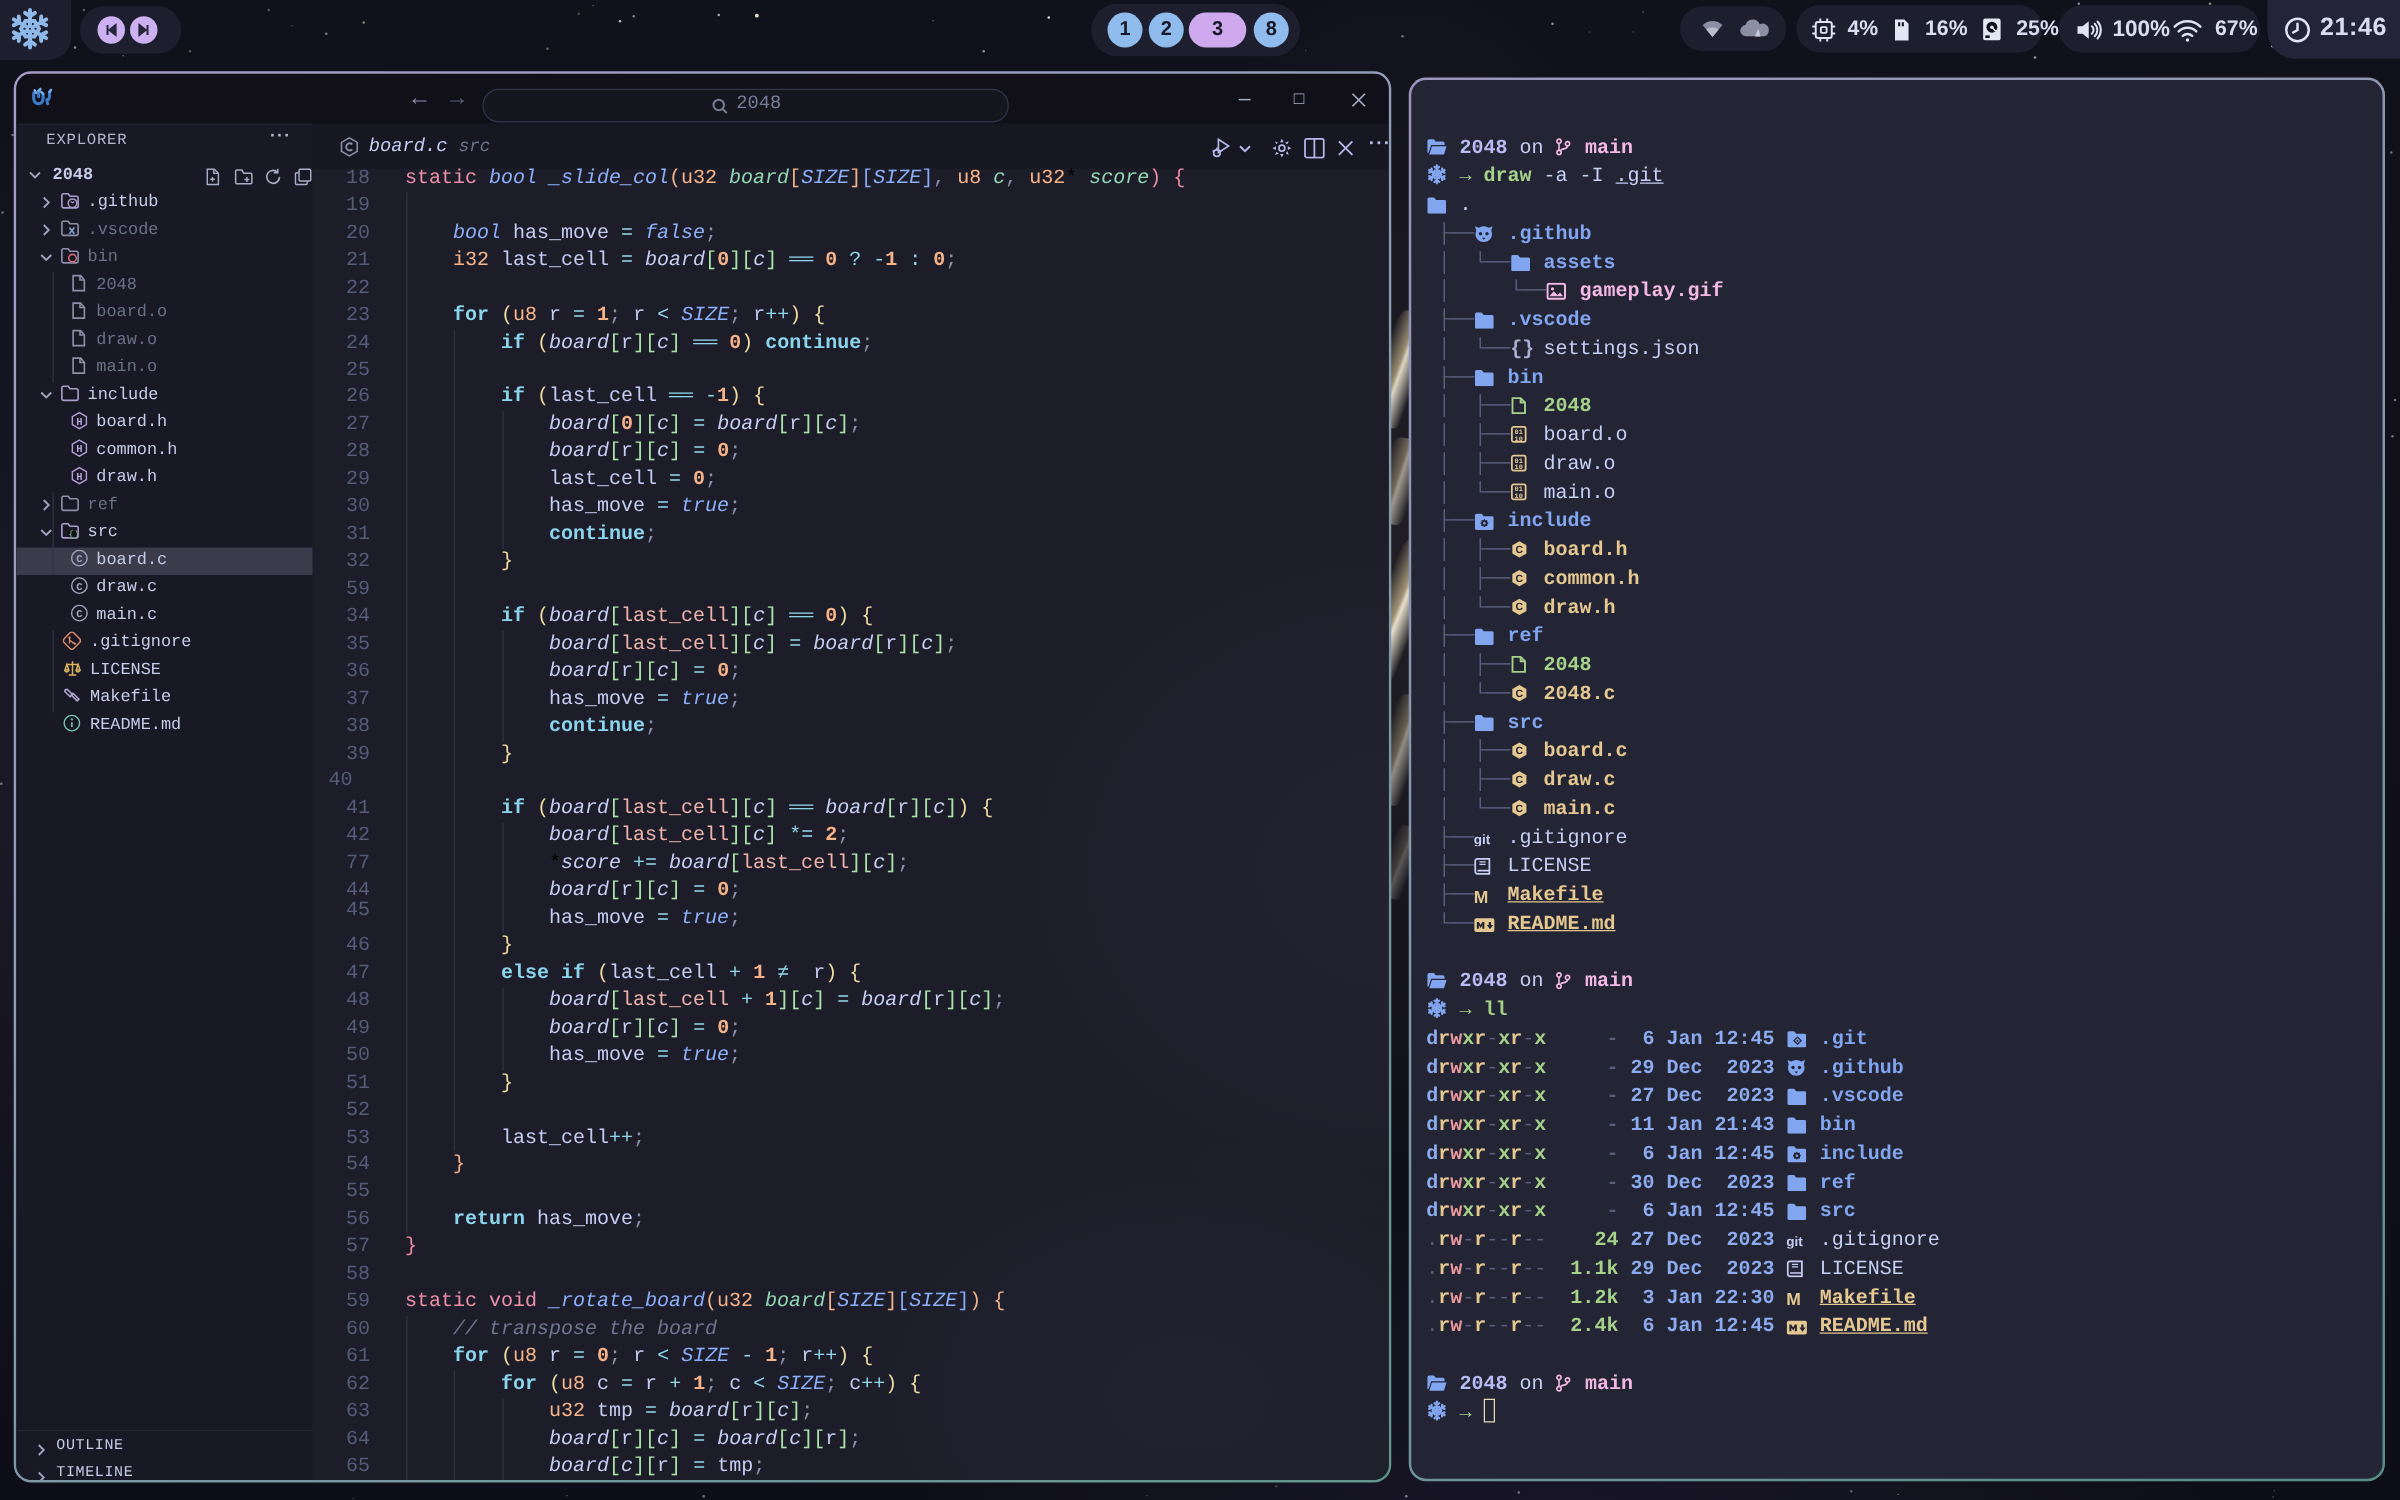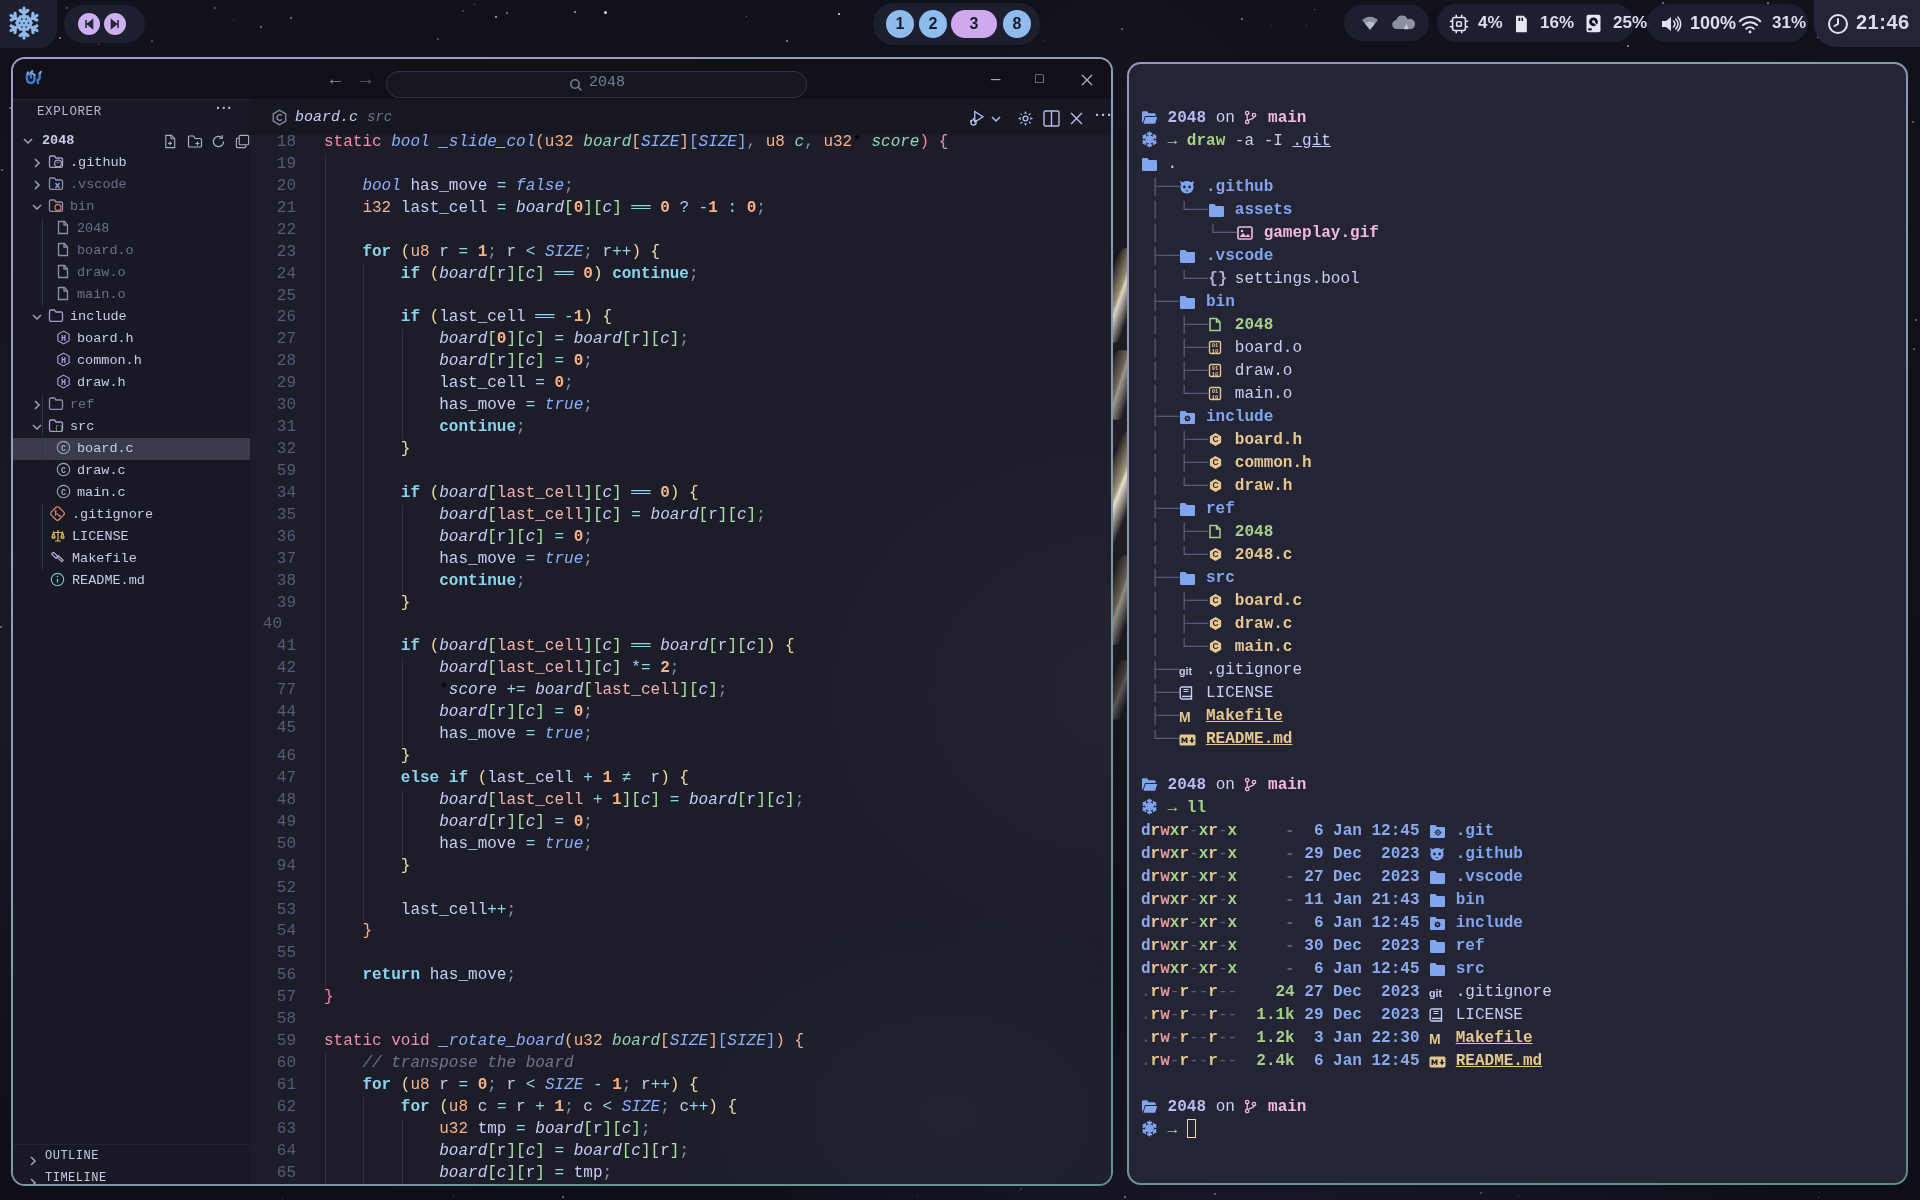--- a/index.html
+++ b/index.html
@@ -163,21 +163,21 @@
     <path d="M4 9v6h4l5 4V5L8 9z" fill="#dfe3f2"></path>
     <path d="M15.5 9a4 4 0 0 1 0 6M17.8 7a7 7 0 0 1 0 10M20 5.2a10 10 0 0 1 0 13.6" stroke="#dfe3f2" stroke-width="1.6" fill="none" stroke-linecap="round"></path>
   </svg>
 <div class="abs bartxt" style="left:1690px;top:13px;font-size:18px">100%</div>
 <svg width="26" height="26" viewBox="0 0 24 24" style="position:absolute;left:1737px;top:11px" fill="none" stroke="#dfe3f2" stroke-width="1.8" stroke-linecap="round">
     <path d="M2.5 9.5C5 7 8.3 5.5 12 5.5s7 1.5 9.5 4"></path>
     <path d="M5.5 13C7.2 11.4 9.5 10.4 12 10.4s4.8 1 6.5 2.6"></path>
     <path d="M8.5 16.3c1-.9 2.2-1.4 3.5-1.4s2.5.5 3.5 1.4"></path>
     <circle cx="12" cy="19.4" r="1.3" fill="#dfe3f2" stroke="none"></circle>
   </svg>
-<div class="abs bartxt" style="left:1772px;top:13px;font-size:17px">31%</div>
+<div class="abs bartxt" style="left:1772px;top:13px;font-size:17px">67%</div>
 <div class="abs" style="left:1814px;top:0;width:106px;height:47px;background:#232438;border-radius:0 0 0 22px"></div>
 <svg width="24" height="24" viewBox="0 0 24 24" style="position:absolute;left:1826px;top:12px" fill="none" stroke="#dfe3f2" stroke-width="2">
     <circle cx="12" cy="12" r="9"></circle>
     <path d="M12 7v5l-3.5 2" stroke-linecap="round"></path>
   </svg>
 <div class="abs bartxt" style="left:1856px;top:11px;font-size:20px;letter-spacing:.5px">21:46</div>
 <div id="vsc">
     <div id="vscin">
       <div id="titlebar"></div>
       <svg width="19" height="19" viewBox="0 0 24 24" style="position:absolute;left:10px;top:9px">
@@ -429,21 +429,21 @@
       <div class="ln" style="left:237px;top:687.04px">46</div>
       <div class="cl" style="left:311px;top:687.04px">        <span class="by">}</span></div>
       <div class="ln" style="left:237px;top:708.97px">47</div>
       <div class="cl" style="left:311px;top:708.97px">        <span class="kw">else</span> <span class="kw">if</span> <span class="by">(</span><span class="vv">last_cell</span> <span class="op">+</span> <span class="nu">1</span> <span class="op">≠</span>  <span class="vv">r</span><span class="by">)</span> <span class="by">{</span></div>
       <div class="ln" style="left:237px;top:730.90px">48</div>
       <div class="cl" style="left:311px;top:730.90px">            <span class="vi">board</span><span class="bg">[</span><span class="ro">last_cell</span> <span class="op">+</span> <span class="nu">1</span><span class="bg">]</span><span class="bg">[</span><span class="vi">c</span><span class="bg">]</span> <span class="op">=</span> <span class="vi">board</span><span class="bg">[</span><span class="vv">r</span><span class="bg">]</span><span class="bg">[</span><span class="vi">c</span><span class="bg">]</span><span class="pu">;</span></div>
       <div class="ln" style="left:237px;top:752.83px">49</div>
       <div class="cl" style="left:311px;top:752.83px">            <span class="vi">board</span><span class="bg">[</span><span class="vv">r</span><span class="bg">]</span><span class="bg">[</span><span class="vi">c</span><span class="bg">]</span> <span class="op">=</span> <span class="nu">0</span><span class="pu">;</span></div>
       <div class="ln" style="left:237px;top:774.76px">50</div>
       <div class="cl" style="left:311px;top:774.76px">            <span class="vv">has_move</span> <span class="op">=</span> <span class="ty">true</span><span class="pu">;</span></div>
-      <div class="ln" style="left:237px;top:796.69px">94</div>
+      <div class="ln" style="left:237px;top:796.69px">51</div>
       <div class="cl" style="left:311px;top:796.69px">        <span class="by">}</span></div>
       <div class="ln" style="left:237px;top:818.62px">52</div>
       <div class="cl" style="left:311px;top:818.62px"></div>
       <div class="ln" style="left:237px;top:840.55px">53</div>
       <div class="cl" style="left:311px;top:840.55px">        <span class="vv">last_cell</span><span class="op">++</span><span class="pu">;</span></div>
       <div class="ln" style="left:237px;top:862.48px">54</div>
       <div class="cl" style="left:311px;top:862.48px">    <span class="bp">}</span></div>
       <div class="ln" style="left:237px;top:884.41px">55</div>
       <div class="cl" style="left:311px;top:884.41px"></div>
       <div class="ln" style="left:237px;top:906.34px">56</div>
@@ -507,21 +507,21 @@
             <path d="M1 2.2A1.2 1.2 0 0 1 2.2 1h4.1L8 3h6.8A1.2 1.2 0 0 1 16 4.2v8.6a1.2 1.2 0 0 1-1.2 1.2H2.2A1.2 1.2 0 0 1 1 12.8z" fill="#82a5f0"></path>
           </svg></span> <span style="color:#82a5f0">assets</span></div>
       <div class="trow" style="top:158px"><span style="color:#5c6180;font-weight:normal"> │     └──</span><span class="ticon" style="width:17px"><svg width="16" height="14" viewBox="0 0 16 14">
             <rect x="1" y="1" width="14" height="12" rx="1.5" fill="none" stroke="#f4b8e4" stroke-width="1.6"></rect>
             <circle cx="5" cy="5" r="1.3" fill="#f4b8e4"></circle>
             <path d="m2.5 11 3.5-4 3 3 2-2 2.5 3z" fill="#f4b8e4"></path>
           </svg></span> <span style="color:#f4b8e4">gameplay.gif</span></div>
       <div class="trow" style="top:181px"><span style="color:#5c6180;font-weight:normal"> ├──</span><span class="ticon" style="width:17px"><svg width="16" height="14" viewBox="0 0 16 14">
             <path d="M1 2.2A1.2 1.2 0 0 1 2.2 1h4.1L8 3h6.8A1.2 1.2 0 0 1 16 4.2v8.6a1.2 1.2 0 0 1-1.2 1.2H2.2A1.2 1.2 0 0 1 1 12.8z" fill="#82a5f0"></path>
           </svg></span> <span style="color:#82a5f0">.vscode</span></div>
-      <div class="trow" style="top:204px"><span style="color:#5c6180;font-weight:normal"> │  └──</span><span style="color:#aab0d0;width:17px;display:inline-block">{}</span> <span style="color:#c6d0f5;font-weight:normal">settings.bool</span></div>
+      <div class="trow" style="top:204px"><span style="color:#5c6180;font-weight:normal"> │  └──</span><span style="color:#aab0d0;width:17px;display:inline-block">{}</span> <span style="color:#c6d0f5;font-weight:normal">settings.json</span></div>
       <div class="trow" style="top:227px"><span style="color:#5c6180;font-weight:normal"> ├──</span><span class="ticon" style="width:17px"><svg width="16" height="14" viewBox="0 0 16 14">
             <path d="M1 2.2A1.2 1.2 0 0 1 2.2 1h4.1L8 3h6.8A1.2 1.2 0 0 1 16 4.2v8.6a1.2 1.2 0 0 1-1.2 1.2H2.2A1.2 1.2 0 0 1 1 12.8z" fill="#82a5f0"></path>
           </svg></span> <span style="color:#82a5f0">bin</span></div>
       <div class="trow" style="top:250px"><span style="color:#5c6180;font-weight:normal"> │  ├──</span><span class="ticon" style="width:17px"><svg width="14" height="15" viewBox="0 0 14 15">
             <path d="M2 1.5h6.5L12 5v8.5H2z" fill="none" stroke="#a6d189" stroke-width="1.5"></path>
             <path d="M8.5 1.5V5H12" fill="none" stroke="#a6d189" stroke-width="1.5"></path>
           </svg></span> <span style="color:#a6d189">2048</span></div>
       <div class="trow" style="top:273px"><span style="color:#5c6180;font-weight:normal"> │  ├──</span><span class="ticon" style="width:17px"><svg width="14" height="15" viewBox="0 0 14 15">
             <rect x="1.5" y="1.5" width="11" height="12" rx="1.5" fill="none" stroke="#e5c890" stroke-width="1.4"></rect>
             <text x="7" y="7" font-size="5.5" fill="#e5c890" text-anchor="middle" font-family="Liberation Mono" font-weight="bold">01</text>

